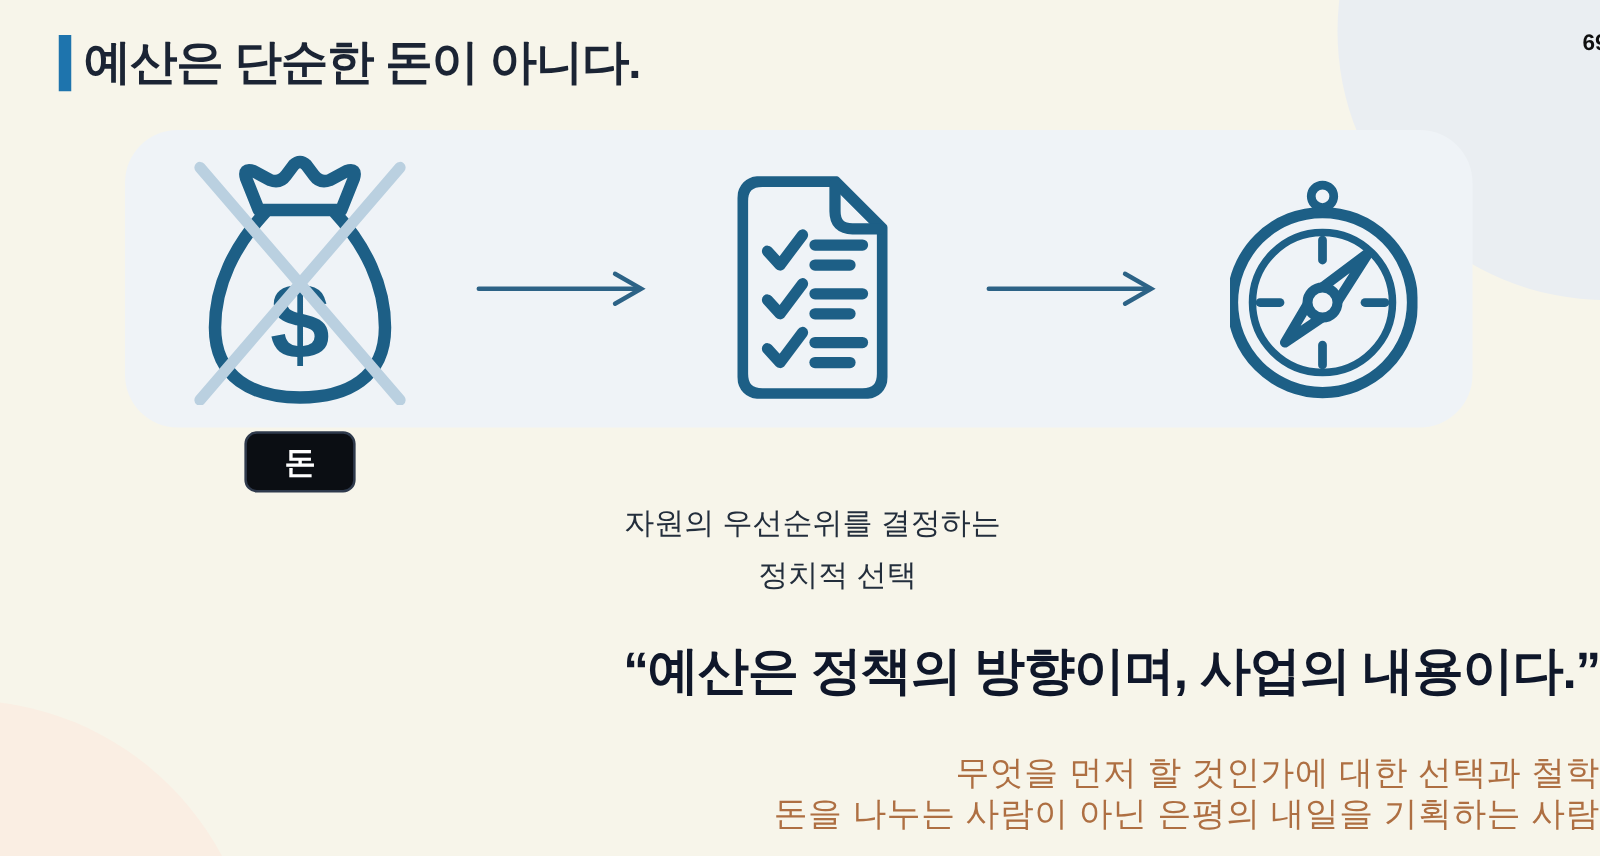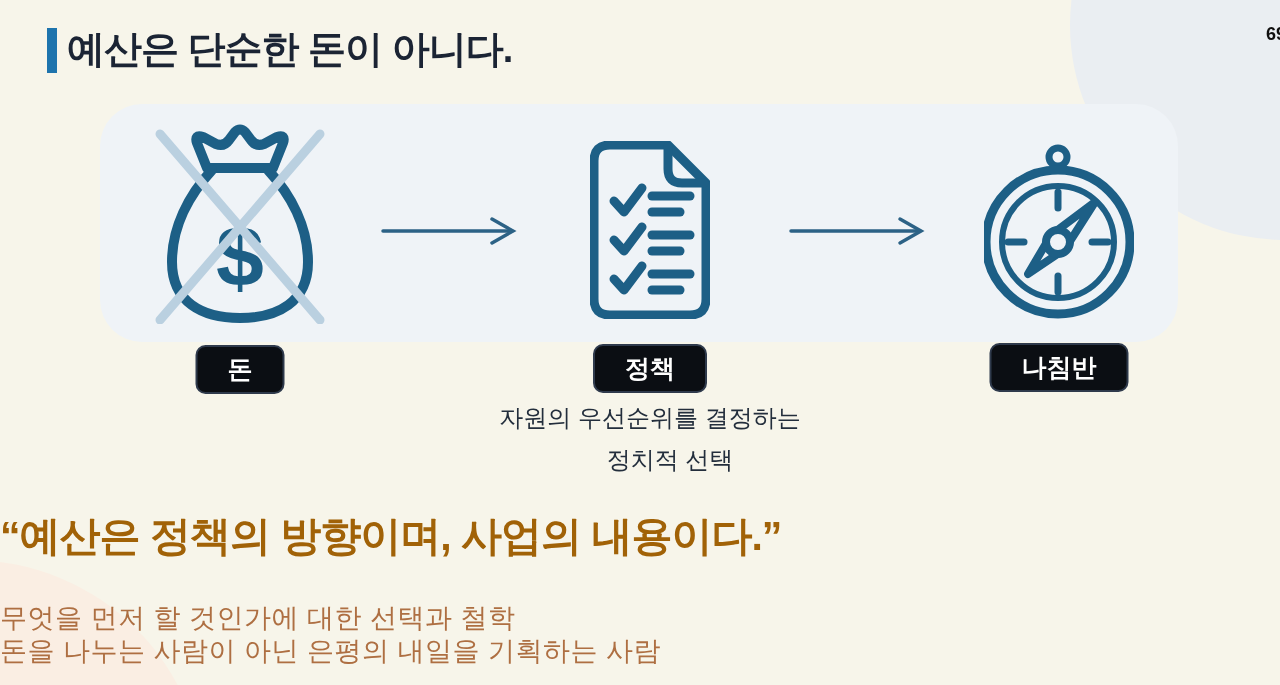--- a/index.html
+++ b/index.html
@@ -65,28 +65,28 @@
     position: absolute; transform: translateX(-50%);
     color: #232e3c; font-size: 24px; font-weight: 500;
     text-align: left; white-space: nowrap;
   }
   .caption-policy-1 { left: 650px; top: 402px; }
   .caption-policy-2 { left: 670px; top: 444px; }
   .caption-compass  { left: 1072px; top: 409px; }
   
   .quote {
     position: absolute; left: 0; top: 509px; width: 1280px;
-    text-align: left; color: #a16207;
+    text-align: right; color: #0f172a;
     font-size: 41px; font-weight: 800; letter-spacing: -1px;
     white-space: nowrap;
   }
   
   .footer {
     position: absolute; left: 0; top: 602px; width: 1280px;
-    text-align: left; color: #ae6f42;
+    text-align: right; color: #ae6f42;
     font-size: 27px; font-weight: 500; line-height: 33px;
     letter-spacing: 0.5px;
   }
 </style>
 </head>
 <body>
 
 <div class="slide">
 
   <div class="decor-top-right"></div>
@@ -148,22 +148,20 @@
       <line x1="74" y1="52" x2="74" y2="68" stroke-width="7"></line>
       <line x1="74" y1="136" x2="74" y2="152" stroke-width="7"></line>
       <line x1="24" y1="102" x2="40" y2="102" stroke-width="7"></line>
       <line x1="108" y1="102" x2="124" y2="102" stroke-width="7"></line>
       <path d="M111,62 L81,109 L44,134 L67,95 Z" stroke-width="8"></path>
       <circle cx="74" cy="102" r="12" stroke-width="8" fill="#eff3f7"></circle>
     </g>
   </svg>
 
   <div class="badge badge-money">돈</div>
-  <div class="badge badge-policy">정책</div>
-  <div class="badge badge-compass">나침반</div>
 
   <div class="caption caption-policy-1">자원의 우선순위를 결정하는</div>
   <div class="caption caption-policy-2">정치적 선택</div>
 
   <div class="quote">“예산은 정책의 방향이며, 사업의 내용이다.”</div>
 
   <div class="footer">
     <div>무엇을 먼저 할 것인가에 대한 선택과 철학</div>
     <div>돈을 나누는 사람이 아닌 은평의 내일을 기획하는 사람</div>
   </div>

